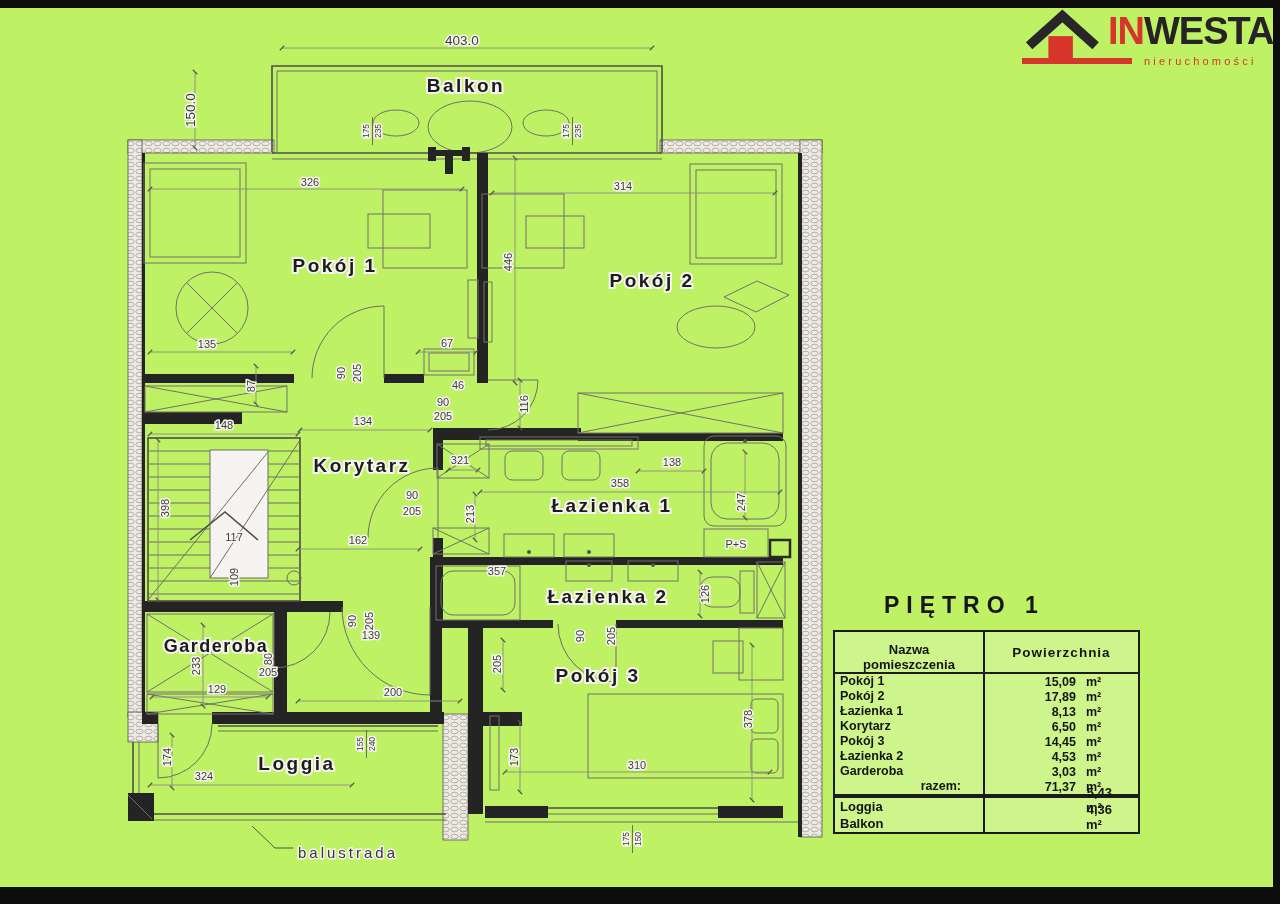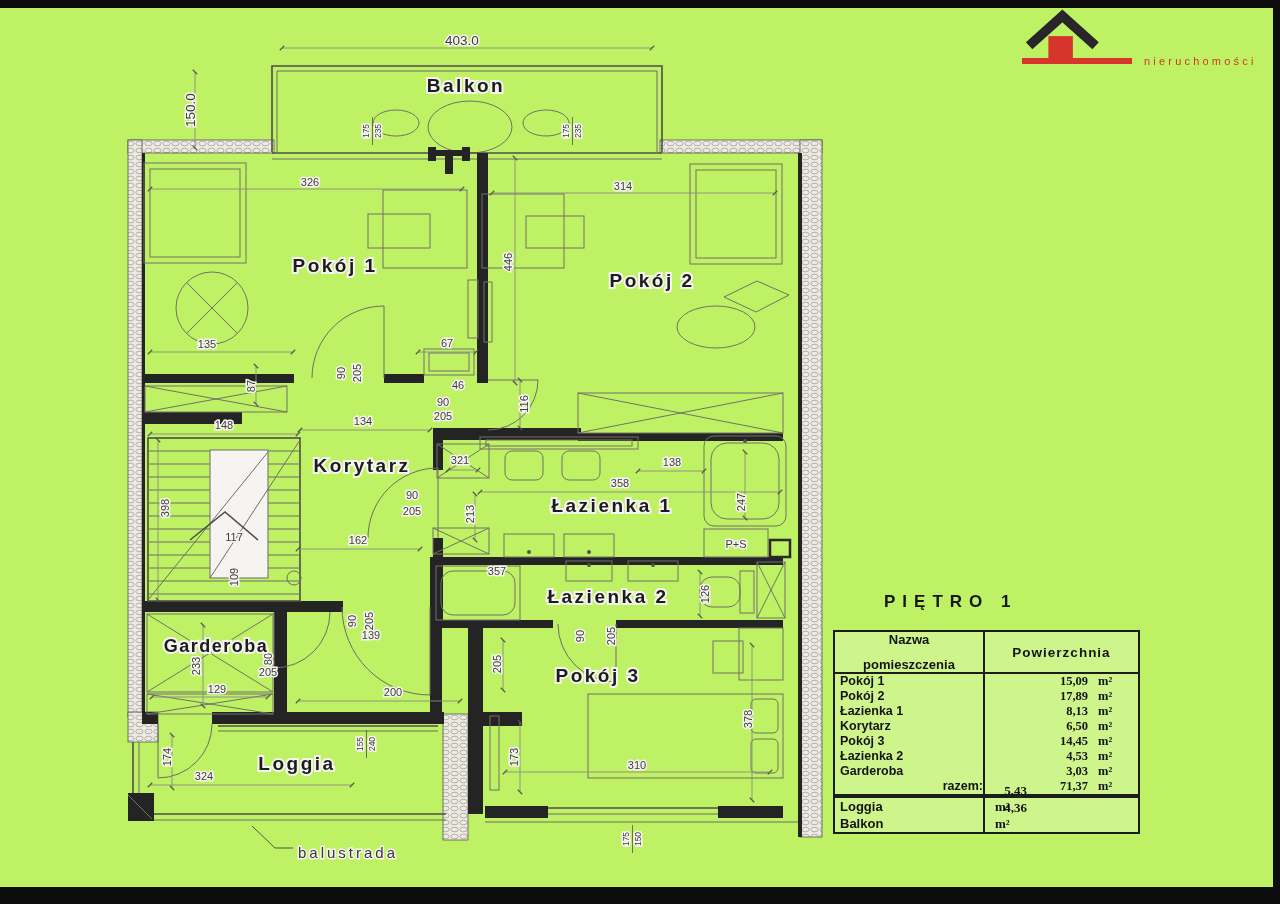--- a/index.html
+++ b/index.html
@@ -9,40 +9,40 @@
   
   .logo{position:absolute;left:1020px;top:6px;width:256px;height:70px;}
   .logo-house{position:absolute;left:2px;top:3px;width:86px;height:56px;}
   .logo-text{position:absolute;left:88px;top:-2px;font-size:38px;font-weight:700;
              letter-spacing:-1px;color:#262225;line-height:54px;white-space:nowrap;}
   .logo-text .red{color:#d7342c;}
   .logo-bar{position:absolute;left:2px;top:52px;width:110px;height:6px;background:#d7342c;}
   .logo-tag{position:absolute;left:124px;top:49px;font-size:11px;letter-spacing:3.2px;
             color:#d7342c;font-weight:400;white-space:nowrap;}
   
-  .sum-title{position:absolute;left:884px;top:592px;font-size:17px;font-weight:700;
+  .sum-title{position:absolute;left:884px;top:592px;font-size:23px;font-weight:700;
              letter-spacing:7px;color:#161616;white-space:nowrap;}
   .sum-table{position:absolute;left:833px;top:630px;width:307px;border:2.5px solid #1c1c1c;
              box-sizing:border-box;background:rgba(255,255,255,0.25);}
   .mini{position:absolute;left:833px;top:796px;width:307px;border:2.5px solid #1c1c1c;
         box-sizing:border-box;background:rgba(255,255,255,0.25);}
   .sum-header{display:flex;height:40px;border-bottom:2.5px solid #1c1c1c;}
   .sum-col-name{width:150px;border-right:2px solid #1c1c1c;box-sizing:border-box;display:flex;
-                flex-direction:column;align-items:center;justify-content:space-between;
+                flex-direction:column;align-items:center;justify-content:flex-end;
                 font-size:13px;font-weight:700;line-height:15px;color:#141414;}
   .sum-col-area{flex:1;display:flex;align-items:center;justify-content:center;
                 font-size:13.5px;font-weight:700;letter-spacing:1px;color:#141414;}
   .sum-row{display:flex;height:15px;}
   .mini .sum-row{height:17px;}
   .sum-row .n{width:150px;border-right:2px solid #1c1c1c;box-sizing:border-box;font-size:12.5px;
               font-weight:700;padding-left:5px;line-height:15px;white-space:nowrap;color:#141414;}
   .mini .sum-row .n{font-size:13px;line-height:17px;}
-  .sum-row .n.right{text-align:right;padding-right:0;padding-left:0;}
-  .sum-row .a{flex:1;display:flex;justify-content:flex-end;align-items:flex-start;font-size:12.5px;
-              font-weight:700;padding-right:14px;color:#141414;font-family:Liberation Serif, serif;}
+  .sum-row .n.right{text-align:right;padding-right:22px;padding-left:0;}
+  .sum-row .a{flex:1;display:flex;justify-content:flex-end;align-items:flex-end;font-size:12.5px;
+              font-weight:700;padding-right:26px;color:#141414;}
   .mini .sum-row .a{font-size:13px;flex-direction:column;}
   .sum-row .a .v{min-width:42px;text-align:right;}
   .sum-row .a .u{width:26px;text-align:left;margin-left:10px;}
   
   svg.plan{position:absolute;left:0;top:0;}
   .hatch{fill:url(#hx);stroke:#5a564f;stroke-width:0.8;}
   .wall{fill:#242424;}
   .thin{stroke:#6f6b66;stroke-width:1;fill:none;}
   .thin2{stroke:#504d49;stroke-width:1.6;fill:none;}
   .furn{stroke:#72706b;stroke-width:1;fill:none;}
@@ -381,20 +381,21 @@
       <text class="room-t" x="297" y="770">Loggia</text>
       <text class="balu-t" x="298" y="858">balustrada</text>
     </g>
   </svg>
 
   <div class="logo">
     <svg class="logo-house" viewBox="0 0 90 64">
       <path d="M4,42 L42,8 L80,42" stroke="#29262a" stroke-width="11" fill="none"></path>
       <rect x="26" y="31" width="28" height="26" fill="#d7342c"></rect>
     </svg>
+    <div class="logo-text"><span class="red">IN</span><span>WESTA</span></div>
     <div class="logo-bar"></div>
     <div class="logo-tag">nieruchomości</div>
   </div>
 
   <div class="sum-title">PIĘTRO 1</div>
 
   <div class="sum-table">
     <div class="sum-header">
       <div class="sum-col-name">
         <span>Nazwa</span>

